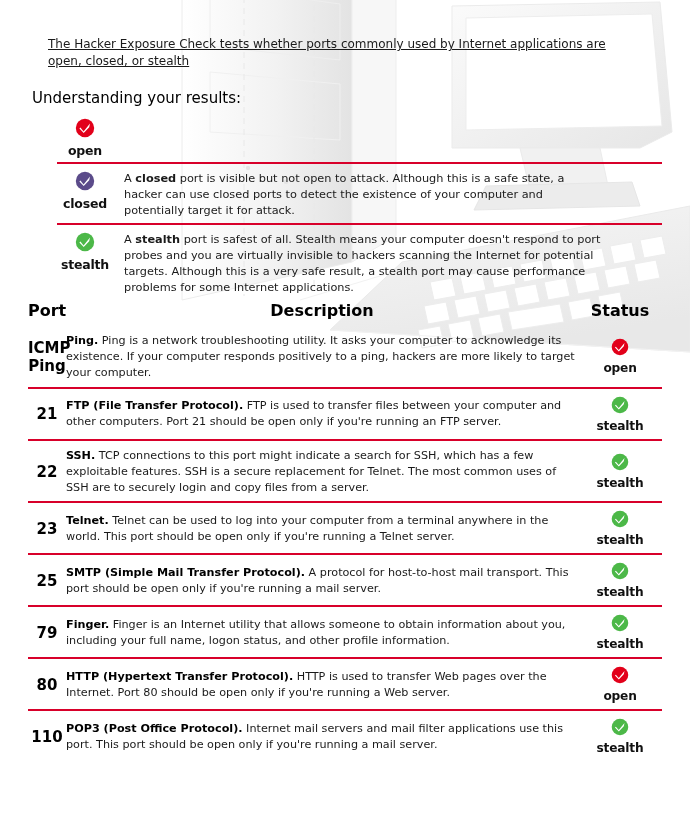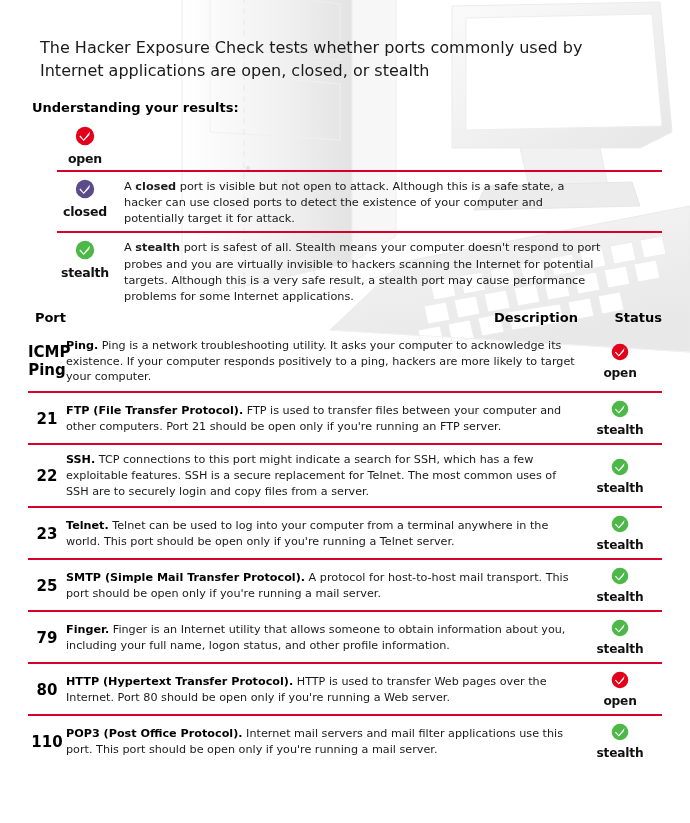--- a/index.html
+++ b/index.html
@@ -35,30 +35,31 @@
     font-family: "Liberation Sans", sans-serif;
     font-size: 22px;
     font-weight: 400;
     letter-spacing: -0.2px;
     color: #000;
     margin: 22px 0 0 4px;
     line-height: 1.1;
   }
 
   p.intro {
-    font-size: 16px;
+    font-size: 12px;
     line-height: 1.45;
     color: #1a1a1a;
-    margin: 36px 0 0 12px;
+    margin: 36px 0 0 20px;
     max-width: 560px;
+    text-decoration: underline;
   }
 
   h2.subhead {
-    font-size: 13px;
-    font-weight: bold;
+    font-size: 15px;
+    font-weight: normal;
     margin: 18px 0 0 4px;
     color: #000;
   }
 
   
   .legend { margin: 4px 0 0 0; }
 
   .legend-row {
     display: flex;
     align-items: flex-start;
@@ -105,24 +106,24 @@
     letter-spacing: -0.3px;
   }
 
   table.results {
     width: 100%;
     border-collapse: collapse;
     margin-top: 1px;
     table-layout: fixed;
   }
   table.results th {
-    font-size: 13px;
+    font-size: 16px;
     font-weight: bold;
     color: #000;
-    text-align: right;
+    text-align: center;
     padding: 0 0 6px 0;
   }
   th.th-port   { width: 38px;  padding-left: 4px; }
   th.th-desc   { width: auto;  padding-left: 8px; }
   th.th-status { width: 84px;  text-align: center; padding-right: 0; margin-left: 41px; }
 
   table.results td {
     vertical-align: middle;
     border-top: 2px solid #d8002a;
     padding: 7px 0 6px 0;

